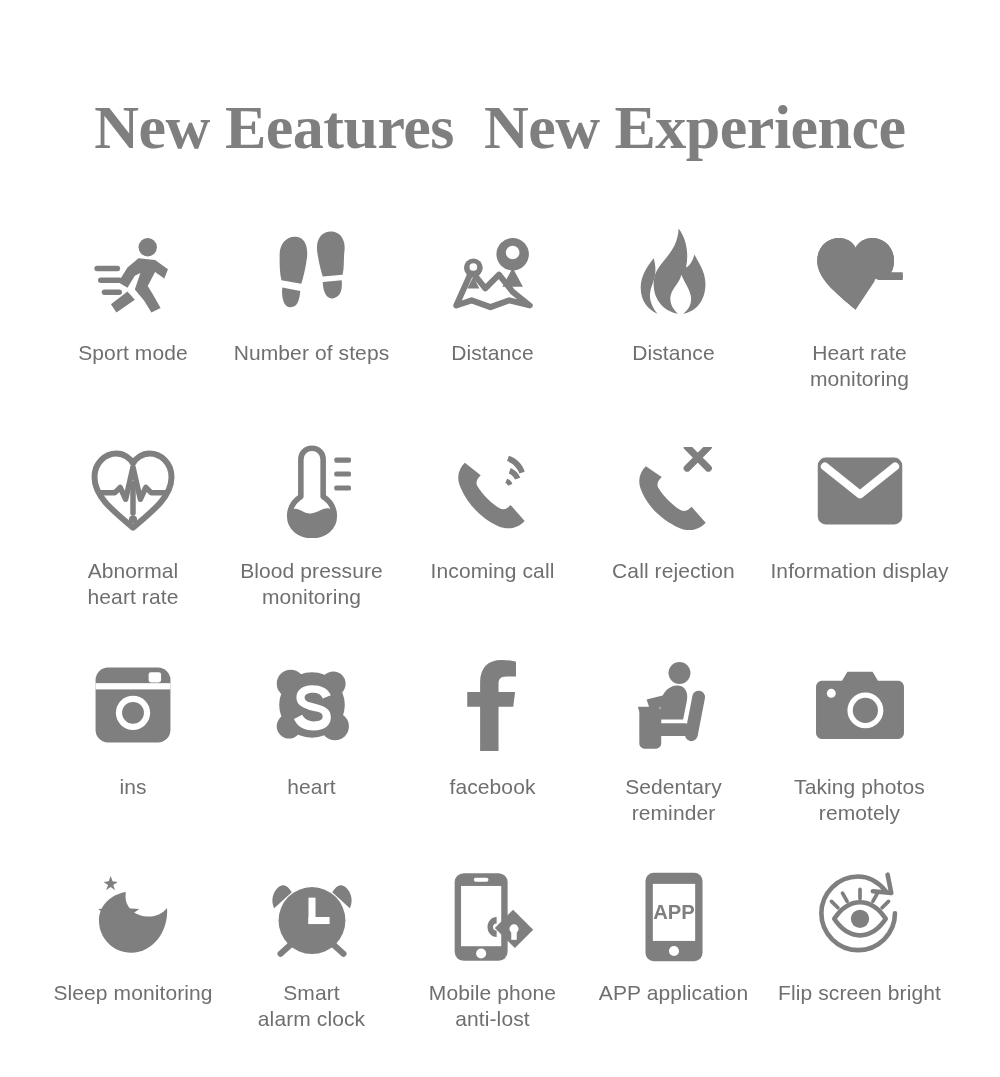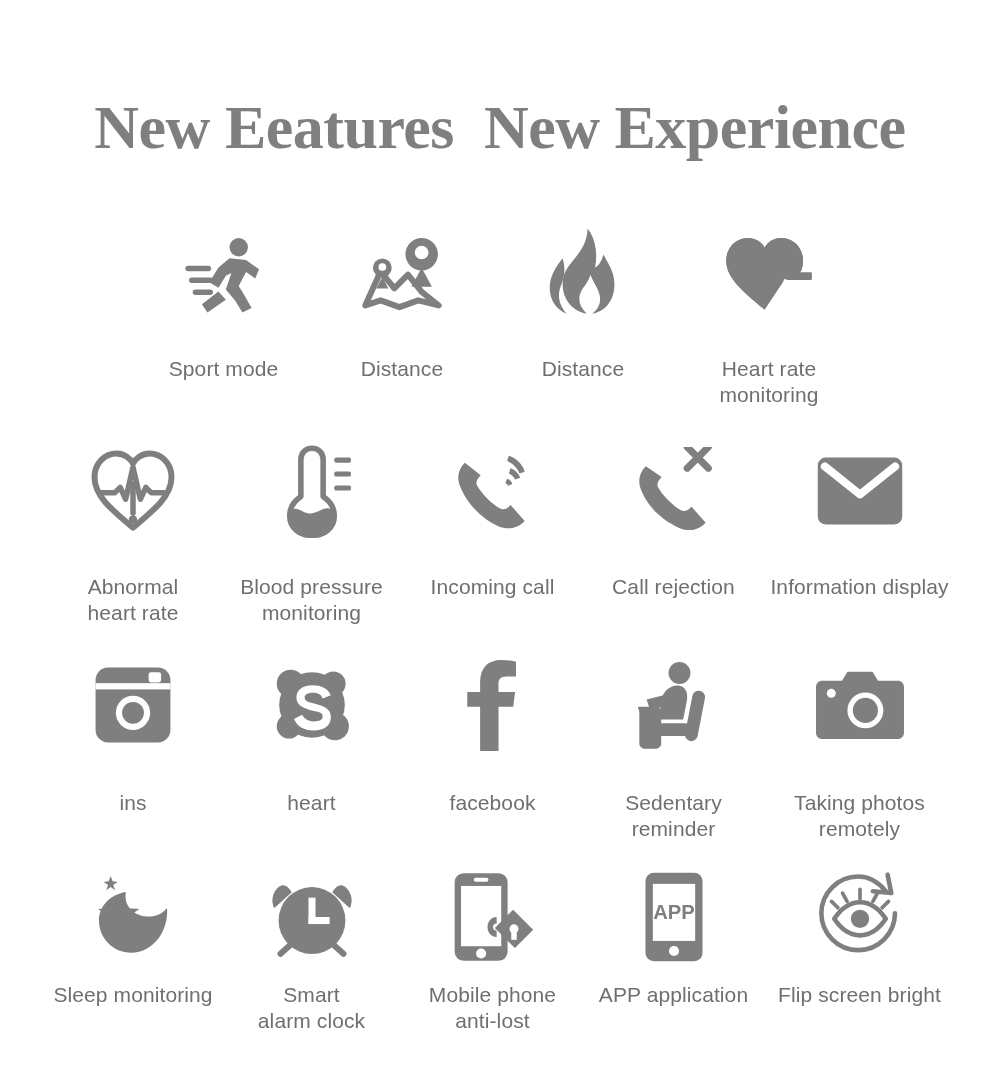--- a/index.html
+++ b/index.html
@@ -59,21 +59,20 @@
   .row-2 { height: 214px; }
   .row-3 { height: 212px; }
   .row-4 { height: 200px; }
 
   .cell {
     width: 181px;
     display: flex;
     flex-direction: column;
     align-items: center;
     text-align: center;
-    gap: 16px;
   }
   .cell-1 { width: 176px; }
   .cell-2 { width: 181px; }
   .cell-3 { width: 181px; }
   .cell-4 { width: 181px; }
   .cell-5 { width: 191px; }
 
   .icon-box {
     height: 98px;
     display: flex;
@@ -86,21 +85,21 @@
   .label {
     margin-top: 18px;
     font-family: "Liberation Sans", sans-serif;
     font-size: 21px;
     line-height: 26px;
     color: #6f6f6f;
     font-weight: normal;
     white-space: pre-line;
     letter-spacing: 0.1px;
   }
-  .row-4 .label { margin-top: 0; }
+  .row-4 .label { margin-top: 14px; }
   .row-3 .label { margin-top: 20px; }
 </style>
 </head>
 <body>
 
 <div class="page">
 
   <div class="title-block">
     <div class="title">New Eeatures  New Experience</div>
   </div>
@@ -116,20 +115,31 @@
             <path d="M56 34 L44 44 L34 60 L44 66 L52 53 L58 50 L52 68 L62 80 L70 93 L80 88 L72 74 L66 64 L74 49 L84 56 L88 46 L74 36 Z"></path>
             <path d="M44 70 L26 84 L32 93 L52 79 Z"></path>
             <rect x="8" y="42" width="28" height="6" rx="3"></rect>
             <rect x="12" y="55" width="26" height="6" rx="3"></rect>
             <rect x="16" y="68" width="22" height="6" rx="3"></rect>
           </svg>
         </div>
         <div class="label">Sport mode</div>
       </div>
 
+      <div class="cell cell-2">
+        <div class="icon-box">
+          <svg width="90" height="92" viewBox="0 0 100 100" fill="#7f7f7f">
+            <path d="M14 30 C14 15 24 8 34 10 C44 12 46 24 44 36 C42 48 40 56 38 62 L16 58 C14 50 14 40 14 30 Z"></path>
+            <path d="M17 66 L37 70 C36 80 34 88 26 88 C18 88 16 76 17 66 Z"></path>
+            <path d="M86 26 C88 12 80 3 70 4 C58 5 54 16 56 28 C58 40 60 48 62 54 L84 52 C86 44 85 34 86 26 Z"></path>
+            <path d="M62 60 L83 58 C84 68 82 76 74 78 C66 80 62 70 62 60 Z"></path>
+          </svg>
+        </div>
+        <div class="label">Number of steps</div>
+      </div>
 
       <div class="cell cell-3">
         <div class="icon-box">
           <svg width="94" height="86" viewBox="0 0 110 100" fill="none" stroke="#7f7f7f" stroke-width="7" stroke-linejoin="round" stroke-linecap="round">
             <path d="M12 88 L30 48 L46 68 L62 52 L78 72 L98 88 L74 82 L52 90 L30 82 Z"></path>
             <circle cx="78" cy="28" r="19" fill="#7f7f7f" stroke="none"></circle>
             <path d="M78 44 L66 66 L90 66 Z" fill="#7f7f7f" stroke="none"></path>
             <circle cx="78" cy="26" r="8" fill="#ffffff" stroke="none"></circle>
             <circle cx="32" cy="44" r="11" fill="#7f7f7f" stroke="none"></circle>
             <path d="M32 54 L25 68 L39 68 Z" fill="#7f7f7f" stroke="none"></path>

